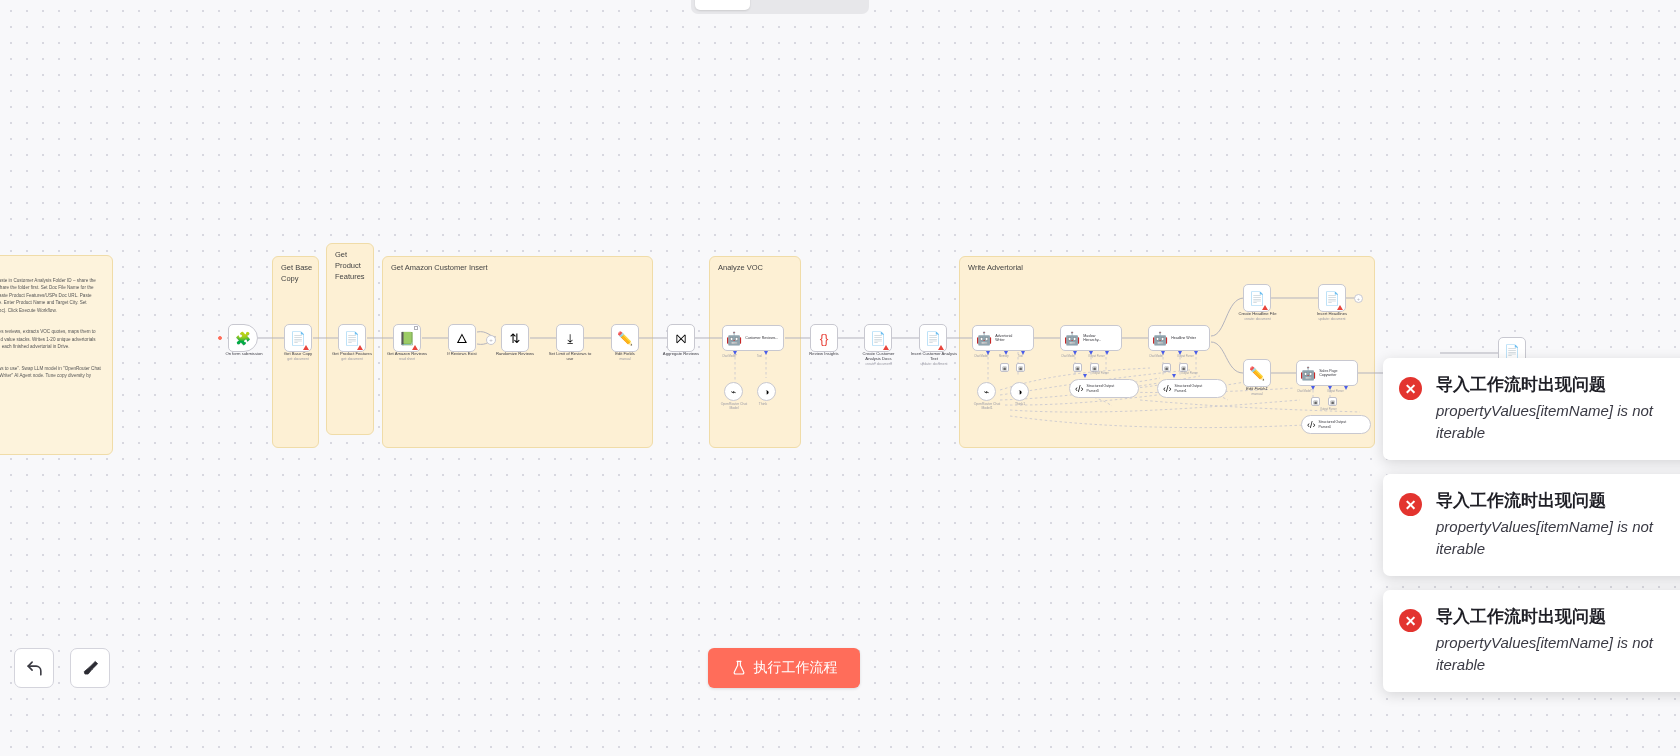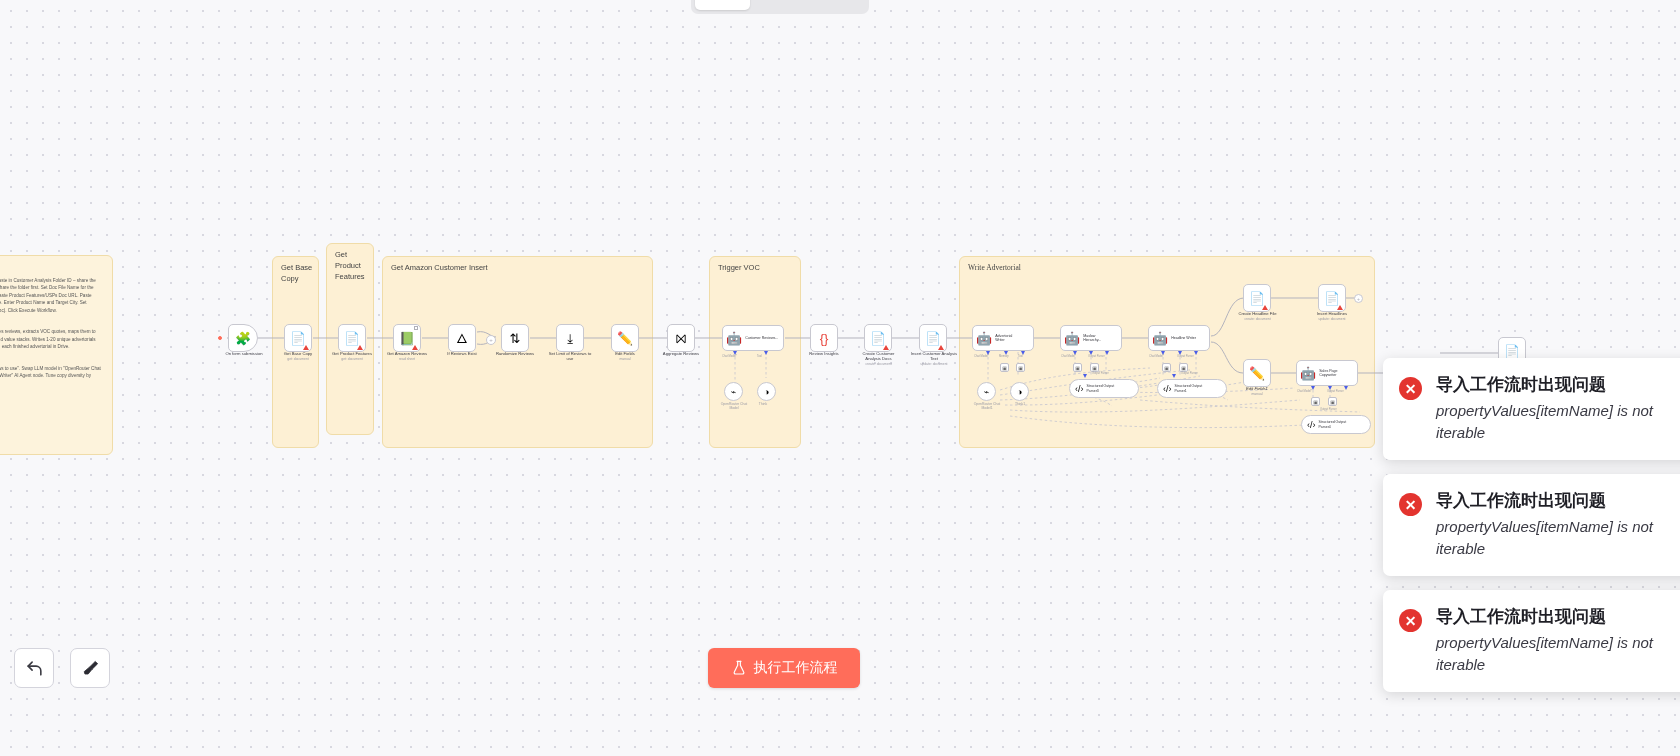--- a/index.html
+++ b/index.html
@@ -291,23 +291,23 @@
     <div class="sticky-title">Get Base Copy</div>
   </div>
   <div class="sticky" style="left:326px; top:243px; width:48px; height:192px;">
     <div class="sticky-title">Get Product
 Features</div>
   </div>
   <div class="sticky" style="left:382px; top:256px; width:271px; height:192px;">
     <div class="sticky-title">Get Amazon Customer Insert</div>
   </div>
   <div class="sticky" style="left:709px; top:256px; width:92px; height:192px;">
-    <div class="sticky-title">Trigger VOC</div>
-  </div>
-  <div class="sticky" style="left:959px; top:256px; width:416px; height:192px;font-family:Liberation Serif, serif;">
+    <div class="sticky-title">Analyze VOC</div>
+  </div>
+  <div class="sticky" style="left:959px; top:256px; width:416px; height:192px;">
     <div class="sticky-title">Write Advertorial</div>
   </div>
 
   <svg class="wire" style="left:0; top:240px; width:1680px; height:230px;" viewBox="0 0 1680 230">
     <g stroke="#b3b3bd" stroke-width="1" fill="none">
 
       <line x1="227" y1="98" x2="233" y2="98"></line>
       <line x1="258" y1="98" x2="288" y2="98"></line>
       <line x1="313" y1="98" x2="342" y2="98"></line>
       <line x1="367" y1="98" x2="397" y2="98"></line>

